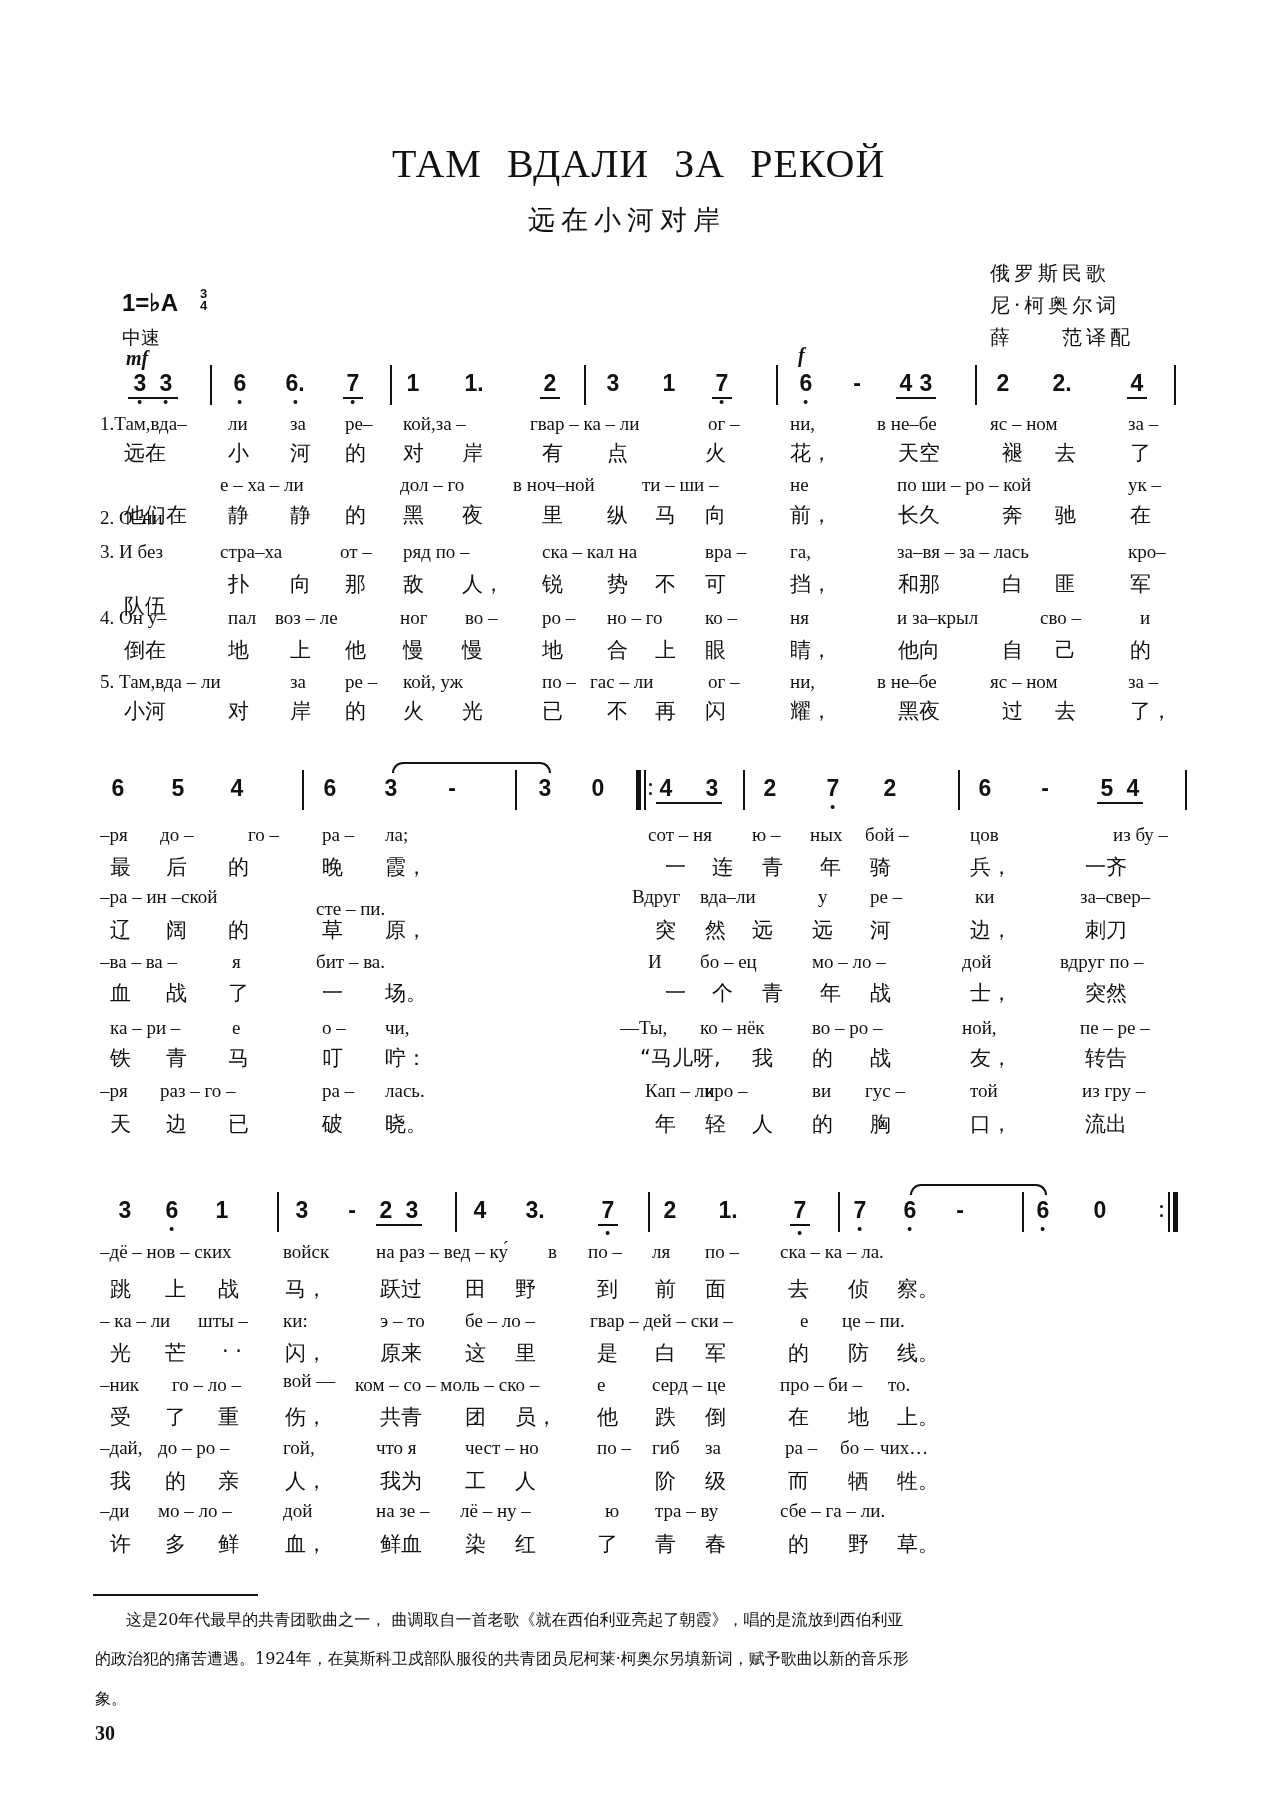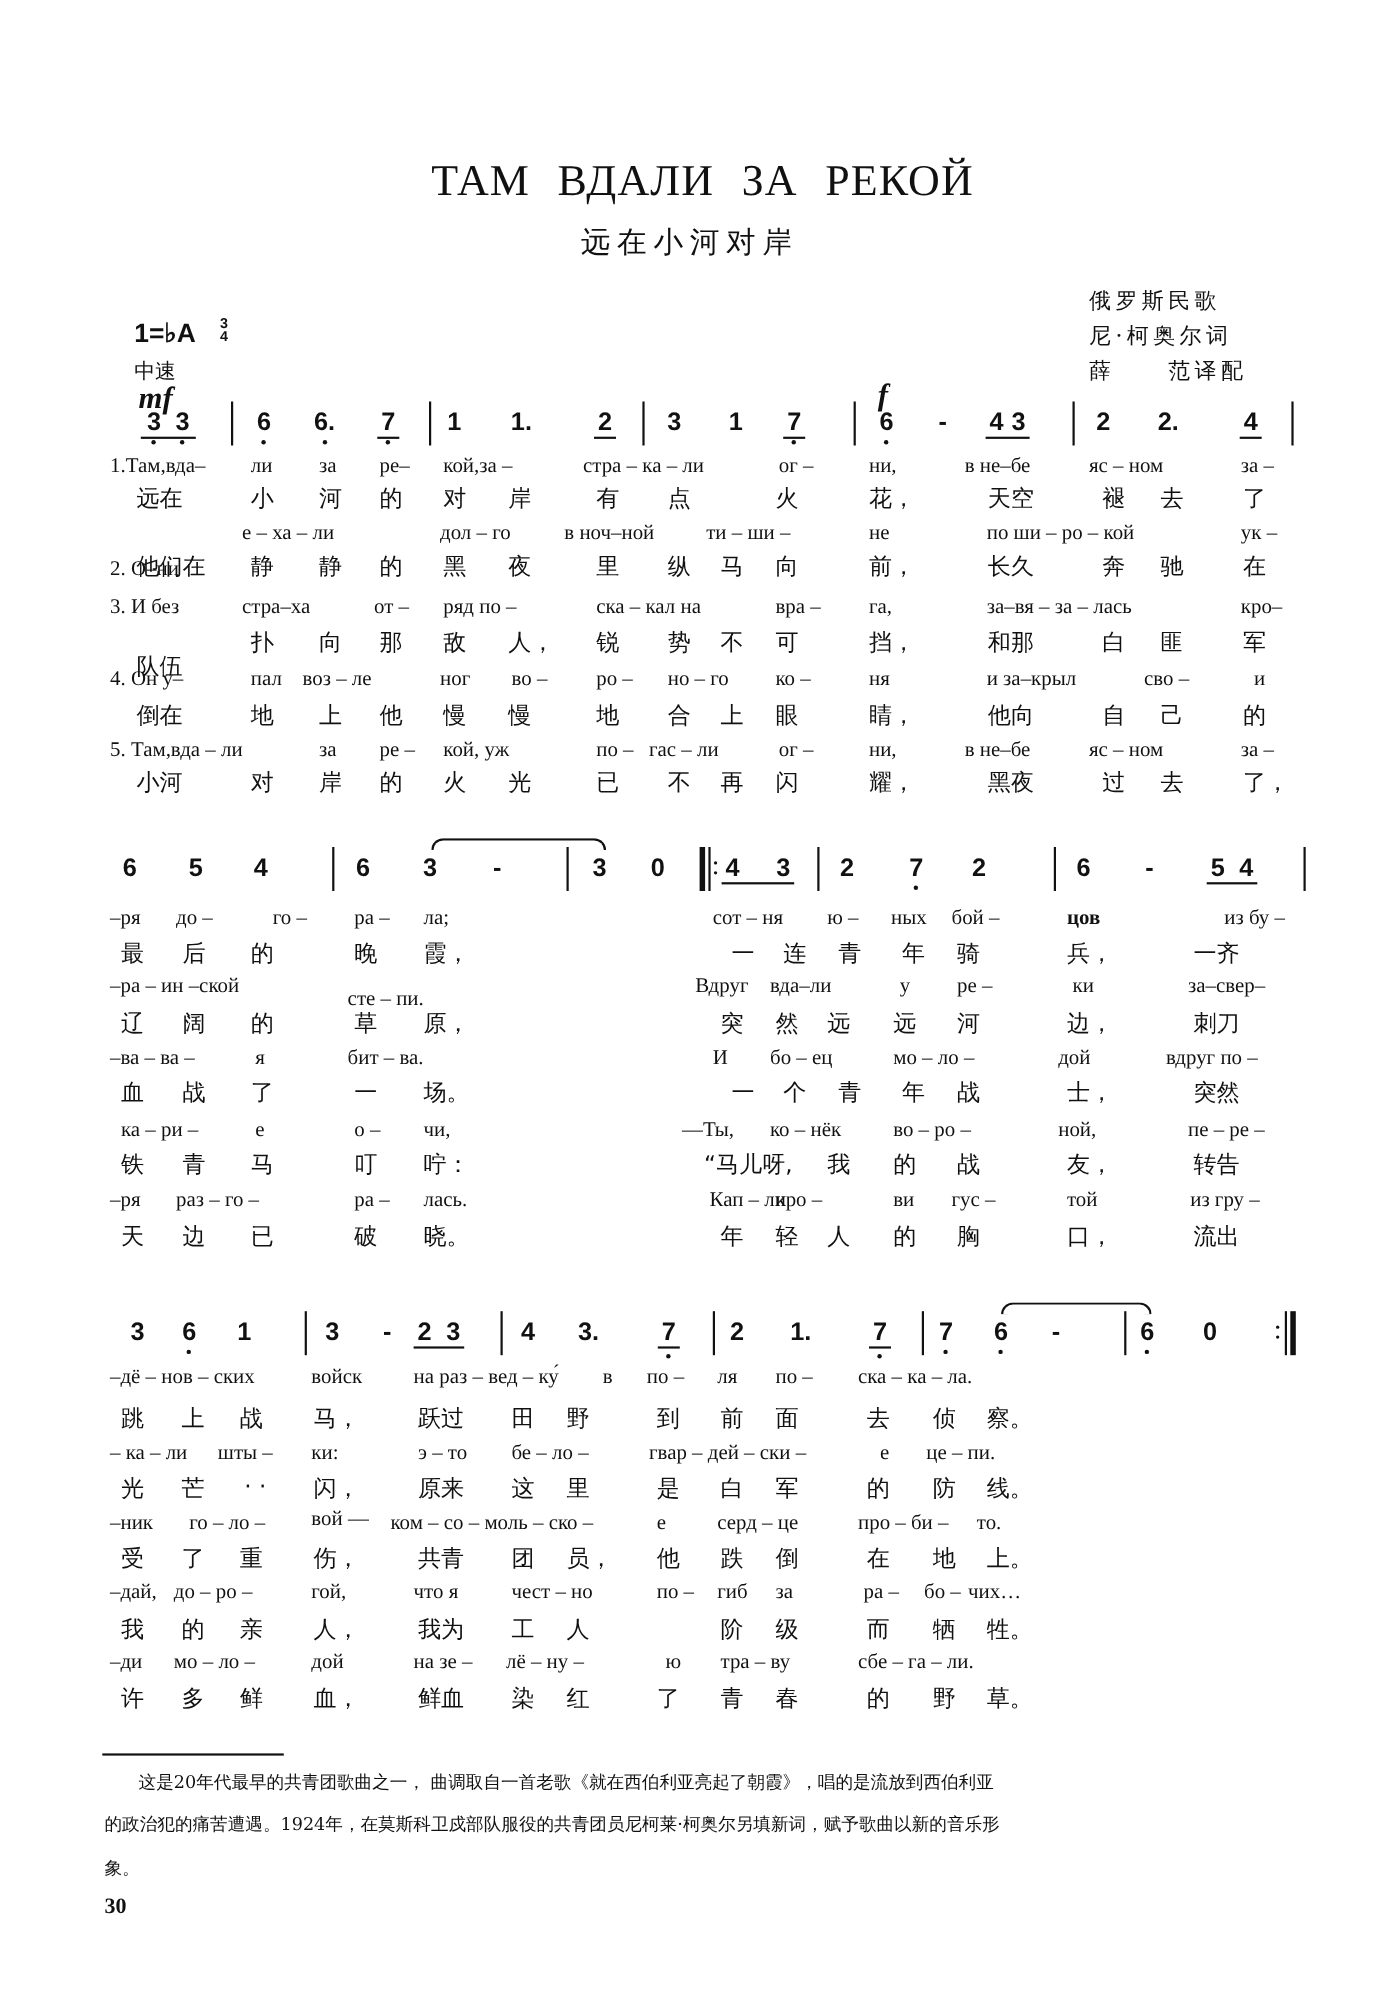--- a/index.html
+++ b/index.html
@@ -3,21 +3,21 @@
 <meta charset="utf-8">
 <style>
   html, body { margin: 0; padding: 0; background: #ffffff; }
   body { width: 1272px; height: 1820px; position: relative; overflow: hidden; color: #111; font-family: "DejaVu Serif", serif; }
   .abs { position: absolute; white-space: nowrap; }
   .title { font-family: "Liberation Serif", serif; font-size: 40px; letter-spacing: 1px; word-spacing: 14px; }
   .subtitle { font-family: "DejaVu Serif", serif; font-size: 27px; letter-spacing: 6px; }
   .credit { font-family: "DejaVu Serif", serif; font-size: 20px; letter-spacing: 4px; }
   .key { font-family: "Liberation Sans", sans-serif; font-weight: bold; font-size: 24px; }
   .tempo { font-family: "DejaVu Serif", serif; font-size: 19px; }
-  .dyn { font-family: "Liberation Serif", serif; font-style: italic; font-weight: bold; font-size: 28px; }
+  .dyn { font-family: "Liberation Serif", serif; font-style: italic; font-weight: bold; font-size: 20px; }
   .note { font-family: "Liberation Sans", sans-serif; font-weight: bold; font-size: 23px; transform: translateX(-50%); text-align: center; }
   .note .dot-below { position: absolute; left: 50%; bottom: -7px; width: 4px; height: 4px; margin-left: -2px; border-radius: 50%; background: #111; }
   .uline { position: absolute; height: 2px; background: #111; }
   .bar { position: absolute; width: 2px; background: #111; }
   .bar-thick { position: absolute; width: 5px; background: #111; }
   .tie { position: absolute; border-top: 2px solid #111; border-left: 2px solid #111; border-right: 2px solid #111; border-radius: 14px 14px 0 0; border-bottom: none; }
   .ru { font-family: "Liberation Serif", serif; font-size: 19px; }
   .cn { font-family: "DejaVu Sans", sans-serif; font-size: 21px; }
   .foot { font-family: "DejaVu Serif", serif; font-size: 16px; }
   .pageno { font-family: "Liberation Serif", serif; font-weight: bold; font-size: 20px; }
@@ -72,21 +72,21 @@
     <div class="bar" style="left: 390px; top: 365px; height: 40px;"></div>
     <div class="bar" style="left: 584px; top: 365px; height: 40px;"></div>
     <div class="bar" style="left: 776px; top: 365px; height: 40px;"></div>
     <div class="bar" style="left: 975px; top: 365px; height: 40px;"></div>
     <div class="bar" style="left: 1174px; top: 365px; height: 40px;"></div>
     <div class="abs ru" style="left: 100px; top: 413px;">1.Там,вда–</div>
     <div class="abs ru" style="left: 228px; top: 413px;">ли</div>
     <div class="abs ru" style="left: 290px; top: 413px;">за</div>
     <div class="abs ru" style="left: 345px; top: 413px;">ре–</div>
     <div class="abs ru" style="left: 403px; top: 413px;">кой,за –</div>
-    <div class="abs ru" style="left: 530px; top: 413px;">стра – ка – ли</div>
+    <div class="abs ru" style="left: 530px; top: 413px;">гвар – ка – ли</div>
     <div class="abs ru" style="left: 708px; top: 413px;">ог –</div>
     <div class="abs ru" style="left: 790px; top: 413px;">ни,</div>
     <div class="abs ru" style="left: 877px; top: 413px;">в не–бе</div>
     <div class="abs ru" style="left: 990px; top: 413px;">яс – ном</div>
     <div class="abs ru" style="left: 1128px; top: 413px;">за –</div>
     <div class="abs cn" style="left: 124px; top: 439px;">远在</div>
     <div class="abs cn" style="left: 228px; top: 439px;">小</div>
     <div class="abs cn" style="left: 290px; top: 439px;">河</div>
     <div class="abs cn" style="left: 345px; top: 439px;">的</div>
     <div class="abs cn" style="left: 403px; top: 439px;">对</div>
@@ -230,21 +230,21 @@
     <div class="tie" style="left: 392px; width: 155px; top: 762px; height: 9px;"></div>
     <div class="abs ru" style="left: 100px; top: 824px;">–ря</div>
     <div class="abs ru" style="left: 160px; top: 824px;">до –</div>
     <div class="abs ru" style="left: 222px; top: 824px; margin-left: 26px;">го –</div>
     <div class="abs ru" style="left: 322px; top: 824px;">ра –</div>
     <div class="abs ru" style="left: 385px; top: 824px;">ла;</div>
     <div class="abs ru" style="left: 648px; top: 824px;">сот – ня</div>
     <div class="abs ru" style="left: 752px; top: 824px;">ю –</div>
     <div class="abs ru" style="left: 810px; top: 824px;">ных</div>
     <div class="abs ru" style="left: 865px; top: 824px;">бой –</div>
-    <div class="abs ru" style="left: 970px; top: 824px; font-weight: bold;">цов</div>
+    <div class="abs ru" style="left: 970px; top: 824px;">цов</div>
     <div class="abs ru" style="left: 1082px; top: 824px; margin-left: 31px;">из бу –</div>
     <div class="abs cn" style="left: 110px; top: 853px;">最</div>
     <div class="abs cn" style="left: 166px; top: 853px;">后</div>
     <div class="abs cn" style="left: 228px; top: 853px;">的</div>
     <div class="abs cn" style="left: 322px; top: 853px;">晚</div>
     <div class="abs cn" style="left: 385px; top: 853px;">霞，</div>
     <div class="abs cn" style="left: 665px; top: 853px;">一</div>
     <div class="abs cn" style="left: 712px; top: 853px;">连</div>
     <div class="abs cn" style="left: 762px; top: 853px;">青</div>
     <div class="abs cn" style="left: 820px; top: 853px;">年</div>

